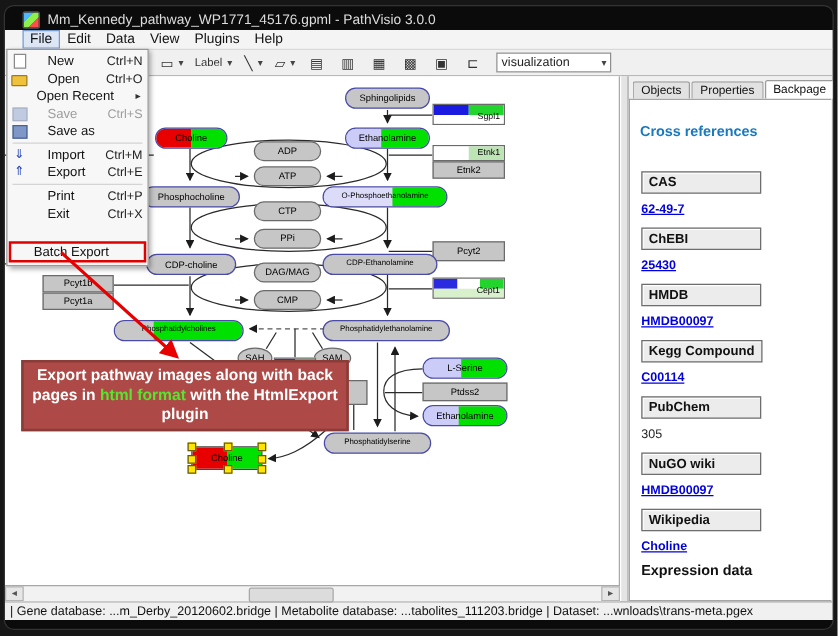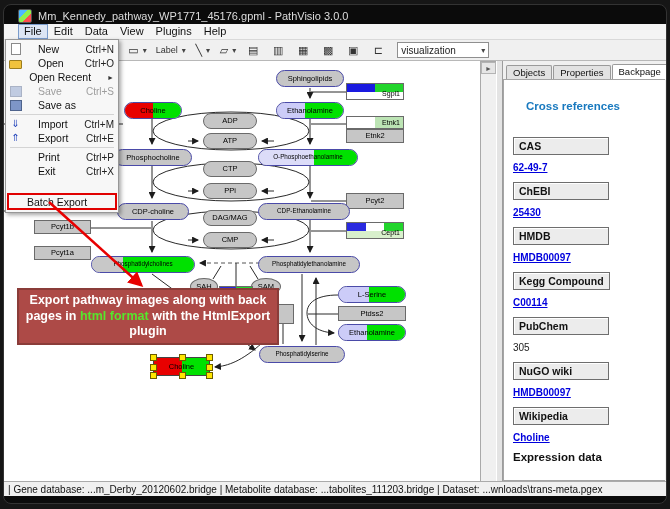--- a/index.html
+++ b/index.html
@@ -26,21 +26,21 @@
            border-bottom:1px solid #b8b8b8;font-size:10px;padding-left:6px;color:#222}
   .combo{display:flex;align-items:center;justify-content:space-between;background:#fff;
          border:1px solid #8f8f8f;height:14px;padding:0 3px;font-size:10px}
   .caret::after{content:"▾";font-size:8px;color:#444;margin-left:4px}
   .tbtn{display:flex;align-items:center;justify-content:center;height:15px;min-width:16px;
         padding:0 2px;border:1px solid transparent;color:#333;font-size:11px}
   .tsep{width:1px;height:14px;background:#c8c8c8;margin:0 2px}
 
   
   .content{flex:1;display:flex;min-height:0}
-  .leftpane{width:492px;display:flex;flex-direction:row;min-width:0}
+  .leftpane{width:492px;display:flex;flex-direction:column;min-width:0}
   .canvas{flex:1;position:relative;background:#fff;border:1px solid #aaa;border-width:0 1px 0 0;overflow:hidden}
   .splitter{width:5px;background:#e4e4e4;border-left:1px solid #fff;border-right:1px solid #9c9c9c}
   .sidebar{flex:1;display:flex;flex-direction:column;background:#f0f0f0;min-width:0}
 
   
   .hscroll{height:12px;background:#f2f2f2;border-top:1px solid #a8a8a8;position:relative;
            display:flex;align-items:stretch}
   .sbtn{width:13px;background:#e6e6e6;border:1px solid #b4b4b4;font-size:7px;color:#555;
         display:flex;align-items:center;justify-content:center}
   .sthumb{position:absolute;left:195px;top:1px;width:66px;height:10px;background:#dcdcdc;
@@ -69,21 +69,21 @@
   .mi-arrow{font-size:10px;color:#2244bb;line-height:10px}
   .marrow{font-size:7px;color:#333}
 
   
   .tabs{height:16px;display:flex;align-items:flex-end;padding:2px 0 0 3px;gap:1px}
   .tab{font-size:9.5px;color:#111;background:#e2e2e2;border:1px solid #9a9a9a;border-bottom:none;
        border-radius:2px 2px 0 0;padding:1px 6px}
   .tab.active{background:#fff;padding-bottom:2px}
   .bp{flex:1;background:#fff;border:1px solid #a5a5a5;border-right:none;margin-right:1px;
       overflow:hidden;padding:4px 0 0 0}
-  .bp-heading{color:#1879bf;font-weight:bold;font-size:11.5px;margin:16px 0 24px 22px}
+  .bp-heading{color:#1879bf;font-weight:bold;font-size:11.5px;margin:16px 0 24px 8px}
   .bp-section{margin:0 0 8px 9px}
   .bp-header{display:inline-block;min-width:84px;background:#ececec;border:1px solid #6e6e6e;
              box-shadow:inset 1px 1px 0 #fff;font-weight:bold;font-size:10.5px;
              padding:2px 5px;margin-bottom:7px;color:#111}
   .bp-link{display:block;color:#0000dd;font-weight:bold;font-size:10px;text-decoration:underline;cursor:pointer}
   .bp-plain{display:block;color:#222;font-size:10px}
   .bp-footer{font-weight:bold;font-size:11.5px;color:#111;margin:4px 0 0 9px}
 
   
   .node{position:absolute;box-sizing:border-box;border:1px solid #6a6a6a;background:#c6c6c6;
@@ -297,21 +297,21 @@
                 </div>
               </div>
               <span class="nlabel">Cept1</span>
             </div>
             <div class="node pill" style="left: 199px; top: 171px; width: 54px; height: 16px;">
               <span class="nlabel">CMP</span>
             </div>
             <div class="node gene" style="left: 30px; top: 159px; width: 57px; height: 14px;">
               <span class="nlabel">Pcyt1b</span>
             </div>
-            <div class="node gene" style="left: 30px; top: 173px; width: 57px; height: 14px; margin-top: 12px;">
+            <div class="node gene" style="left: 30px; top: 173px; width: 57px; height: 14px;">
               <span class="nlabel">Pcyt1a</span>
             </div>
             <div class="node pillsplit" style="left: 87px; top: 195px; width: 104px; height: 17px; border-color: rgb(74, 74, 168);">
               <div class="fillwrap">
                 <div class="seg" style="background: rgb(200, 200, 200); width: 30%;"></div>
                 <div class="seg" style="background: rgb(0, 225, 0); width: 70%;"></div>
               </div>
               <span class="nlabel tiny">Phosphatidylcholines</span>
             </div>
             <div class="node pill" style="left: 254px; top: 195px; width: 102px; height: 17px; border-color: rgb(74, 74, 168);">

